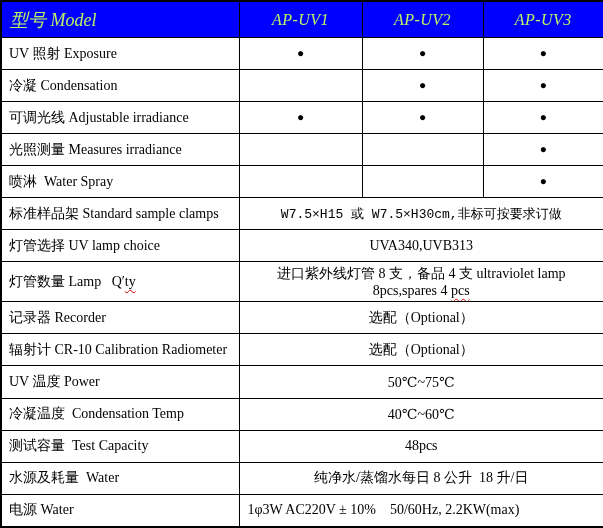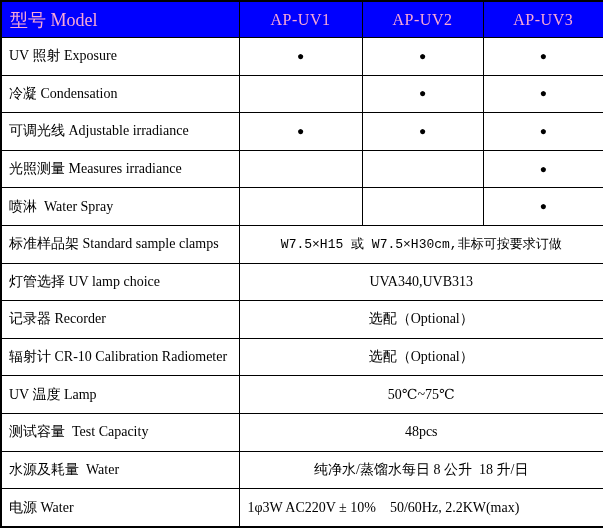--- a/index.html
+++ b/index.html
@@ -12,23 +12,24 @@
     font-family:"Liberation Serif","DejaVu Serif",serif;
     color:#000;
   }
   col.c-label{width:238px;}
   col.c-m1{width:123px;}
   col.c-m2{width:121px;}
   col.c-m3{width:121px;}
   th,td{border:1px solid #000;padding:0 6px;overflow:hidden;}
   thead th{
     background:#0000ff;
-    color:#f9a8d4;
+    color:#bef264;
     font-weight:normal;
     height:35px;
+    font-style:italic;
   }
   th.h-label{text-align:left;font-size:18px;padding-left:8px;}
   th.h-model{text-align:center;font-size:16px;letter-spacing:.5px;}
   td{font-size:14px;height:27px;}
   td.label{text-align:left;white-space:pre-wrap;padding-left:7px;margin-top:32px;}
   td.bullet{text-align:center;font-size:12px;padding:0;}
   td.value{text-align:center;white-space:pre-wrap;margin-left:21px;}
   td.value.left{text-align:left;padding-left:8px;}
   .mono{font-family:"Liberation Mono","DejaVu Sans Mono",monospace;font-size:13px;}
   .wavy{
@@ -90,30 +91,38 @@
     </tr>
     <tr>
       <td class="label">标准样品架 Standard sample clamps</td>
       <td class="value mono" colspan="3">W7.5×H15 或 W7.5×H30cm,非标可按要求订做</td>
     </tr>
     <tr>
       <td class="label">灯管选择 UV lamp choice</td>
       <td class="value" colspan="3">UVA340,UVB313</td>
     </tr>
     <tr>
+      <td class="label"><span>灯管数量 Lamp   Q′</span><span class="wavy">ty</span></td>
+      <td class="value" colspan="3"><span>进口紫外线灯管 8 支，备品 4 支 ultraviolet lamp 8pcs,spares 4 </span><span class="wavy">pcs</span></td>
+    </tr>
+    <tr>
       <td class="label">记录器 Recorder</td>
       <td class="value" colspan="3">选配（Optional）</td>
     </tr>
     <tr>
       <td class="label">辐射计 CR-10 Calibration Radiometer</td>
       <td class="value" colspan="3">选配（Optional）</td>
     </tr>
     <tr>
-      <td class="label">UV 温度 Lamp</td>
+      <td class="label">UV 温度 Power</td>
       <td class="value" colspan="3">50℃~75℃</td>
+    </tr>
+    <tr>
+      <td class="label">冷凝温度  Condensation Temp</td>
+      <td class="value" colspan="3">40℃~60℃</td>
     </tr>
     <tr>
       <td class="label">测试容量  Test Capacity</td>
       <td class="value" colspan="3">48pcs</td>
     </tr>
     <tr>
       <td class="label">水源及耗量  Water</td>
       <td class="value" colspan="3">纯净水/蒸馏水每日 8 公升  18 升/日</td>
     </tr>
     <tr>

